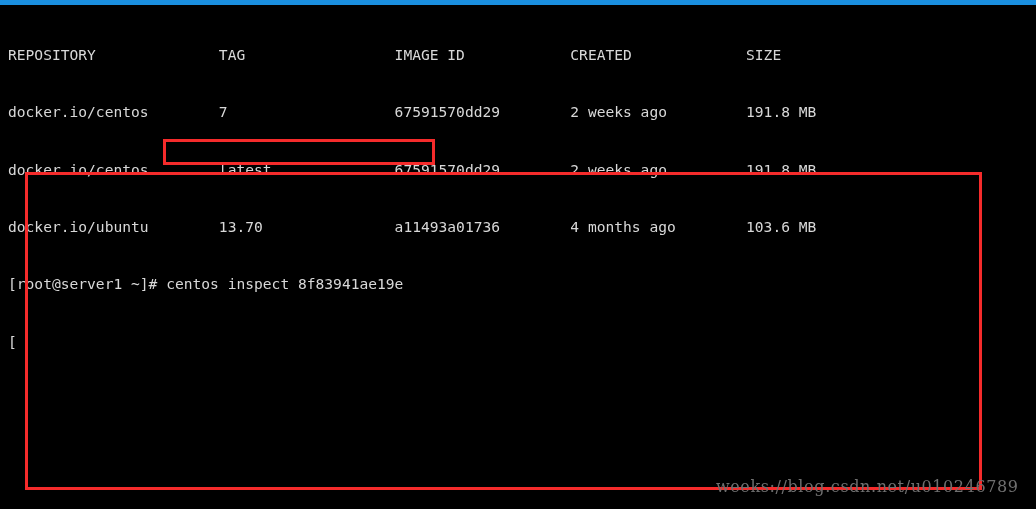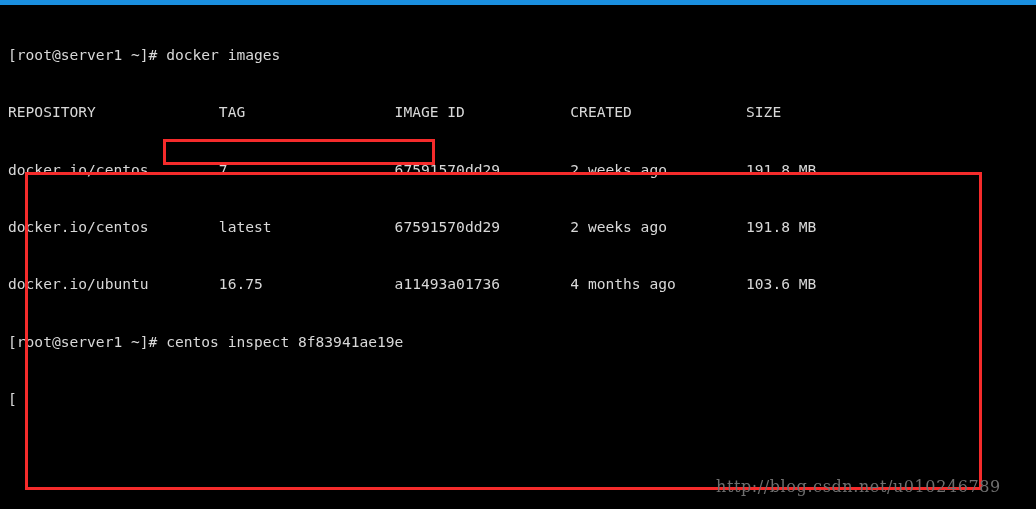--- a/index.html
+++ b/index.html
@@ -67,25 +67,24 @@
   }
 </style>
 </head>
 <body>
 
 <div id="screen">
 
   <div id="titlebar"></div>
 
   <div class="term">
-    <div class="line"><span>[root@server1 ~]# </span><span>docker images</span></div>
     <div class="line">REPOSITORY              TAG                 IMAGE ID            CREATED             SIZE</div>
     <div class="line">docker.io/centos        7                   67591570dd29        2 weeks ago         191.8 MB</div>
     <div class="line">docker.io/centos        latest              67591570dd29        2 weeks ago         191.8 MB</div>
-    <div class="line">docker.io/ubuntu        16.75               a11493a01736        4 months ago        103.6 MB</div>
+    <div class="line">docker.io/ubuntu        13.70               a11493a01736        4 months ago        103.6 MB</div>
     <div class="line"><span>[root@server1 ~]# </span><span>centos inspect 8f83941ae19e</span></div>
     <div class="line">[</div>
     
     
     
     
     
     
     
     
@@ -97,15 +96,15 @@
     
     
     
     
     
   </div>
 
   <div class="redbox" id="redbox-cmd"></div>
   <div class="redbox" id="redbox-json"></div>
 
-  <div id="watermark">http://blog.csdn.net/u010246789</div>
+  <div id="watermark">weeks://blog.csdn.net/u010246789</div>
 
 </div>
 
 </body></html>

